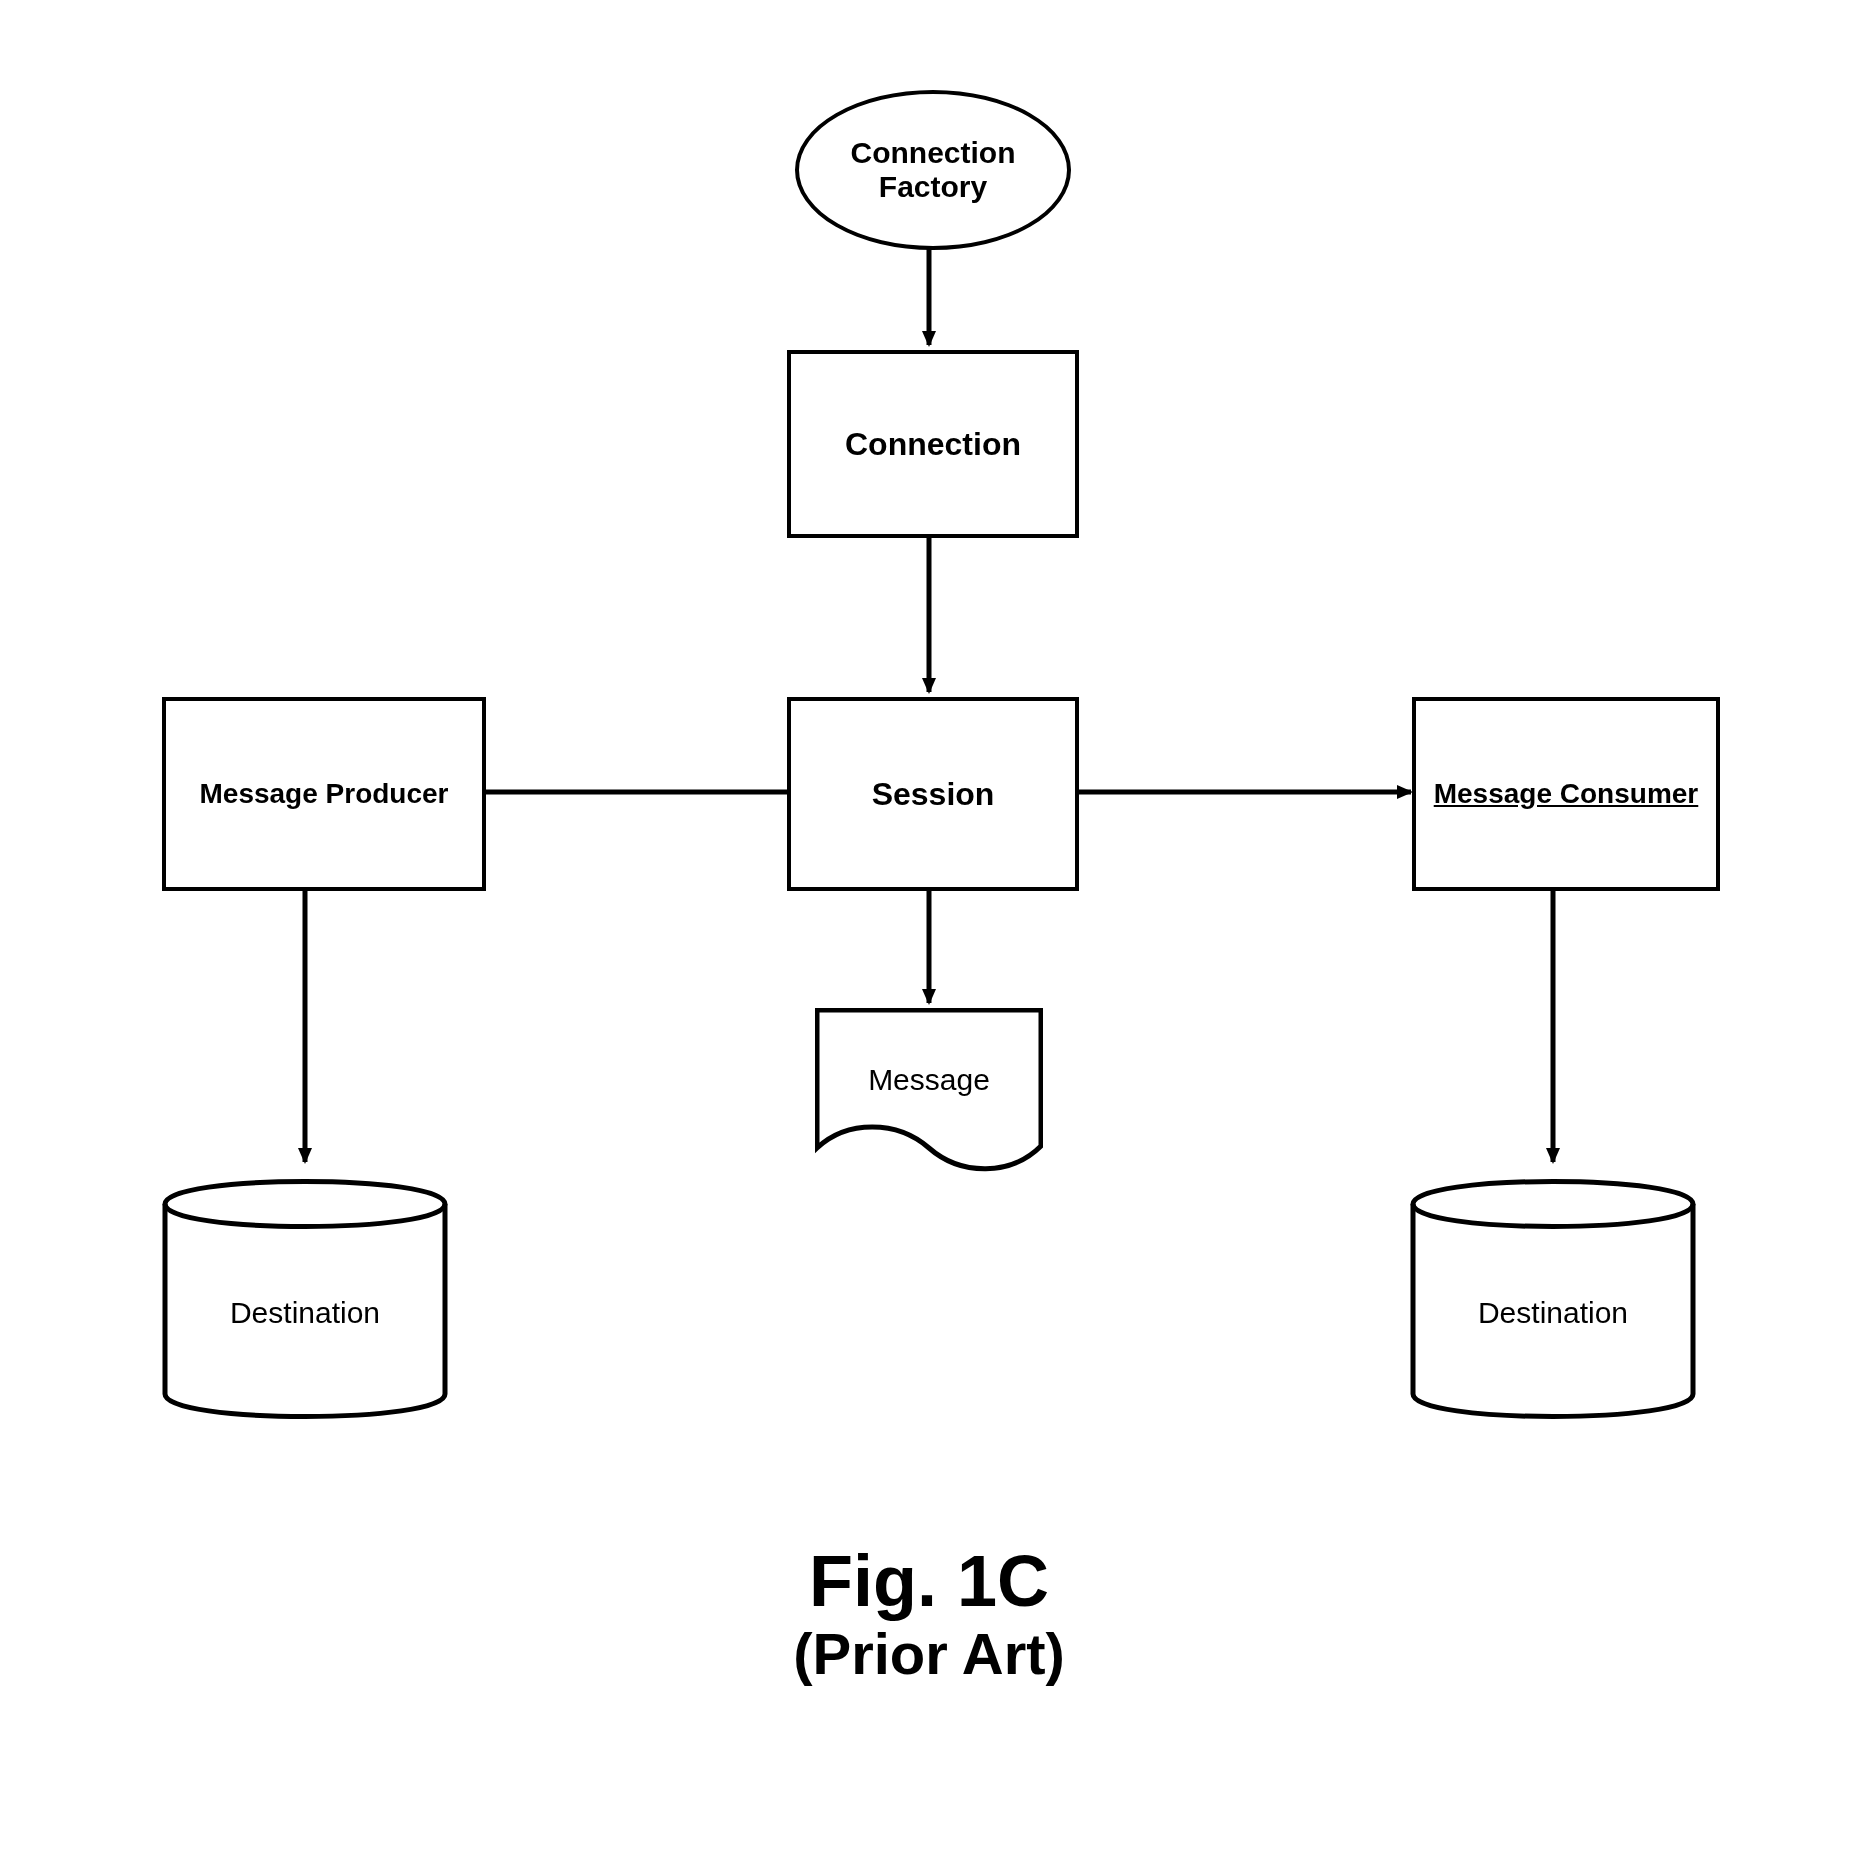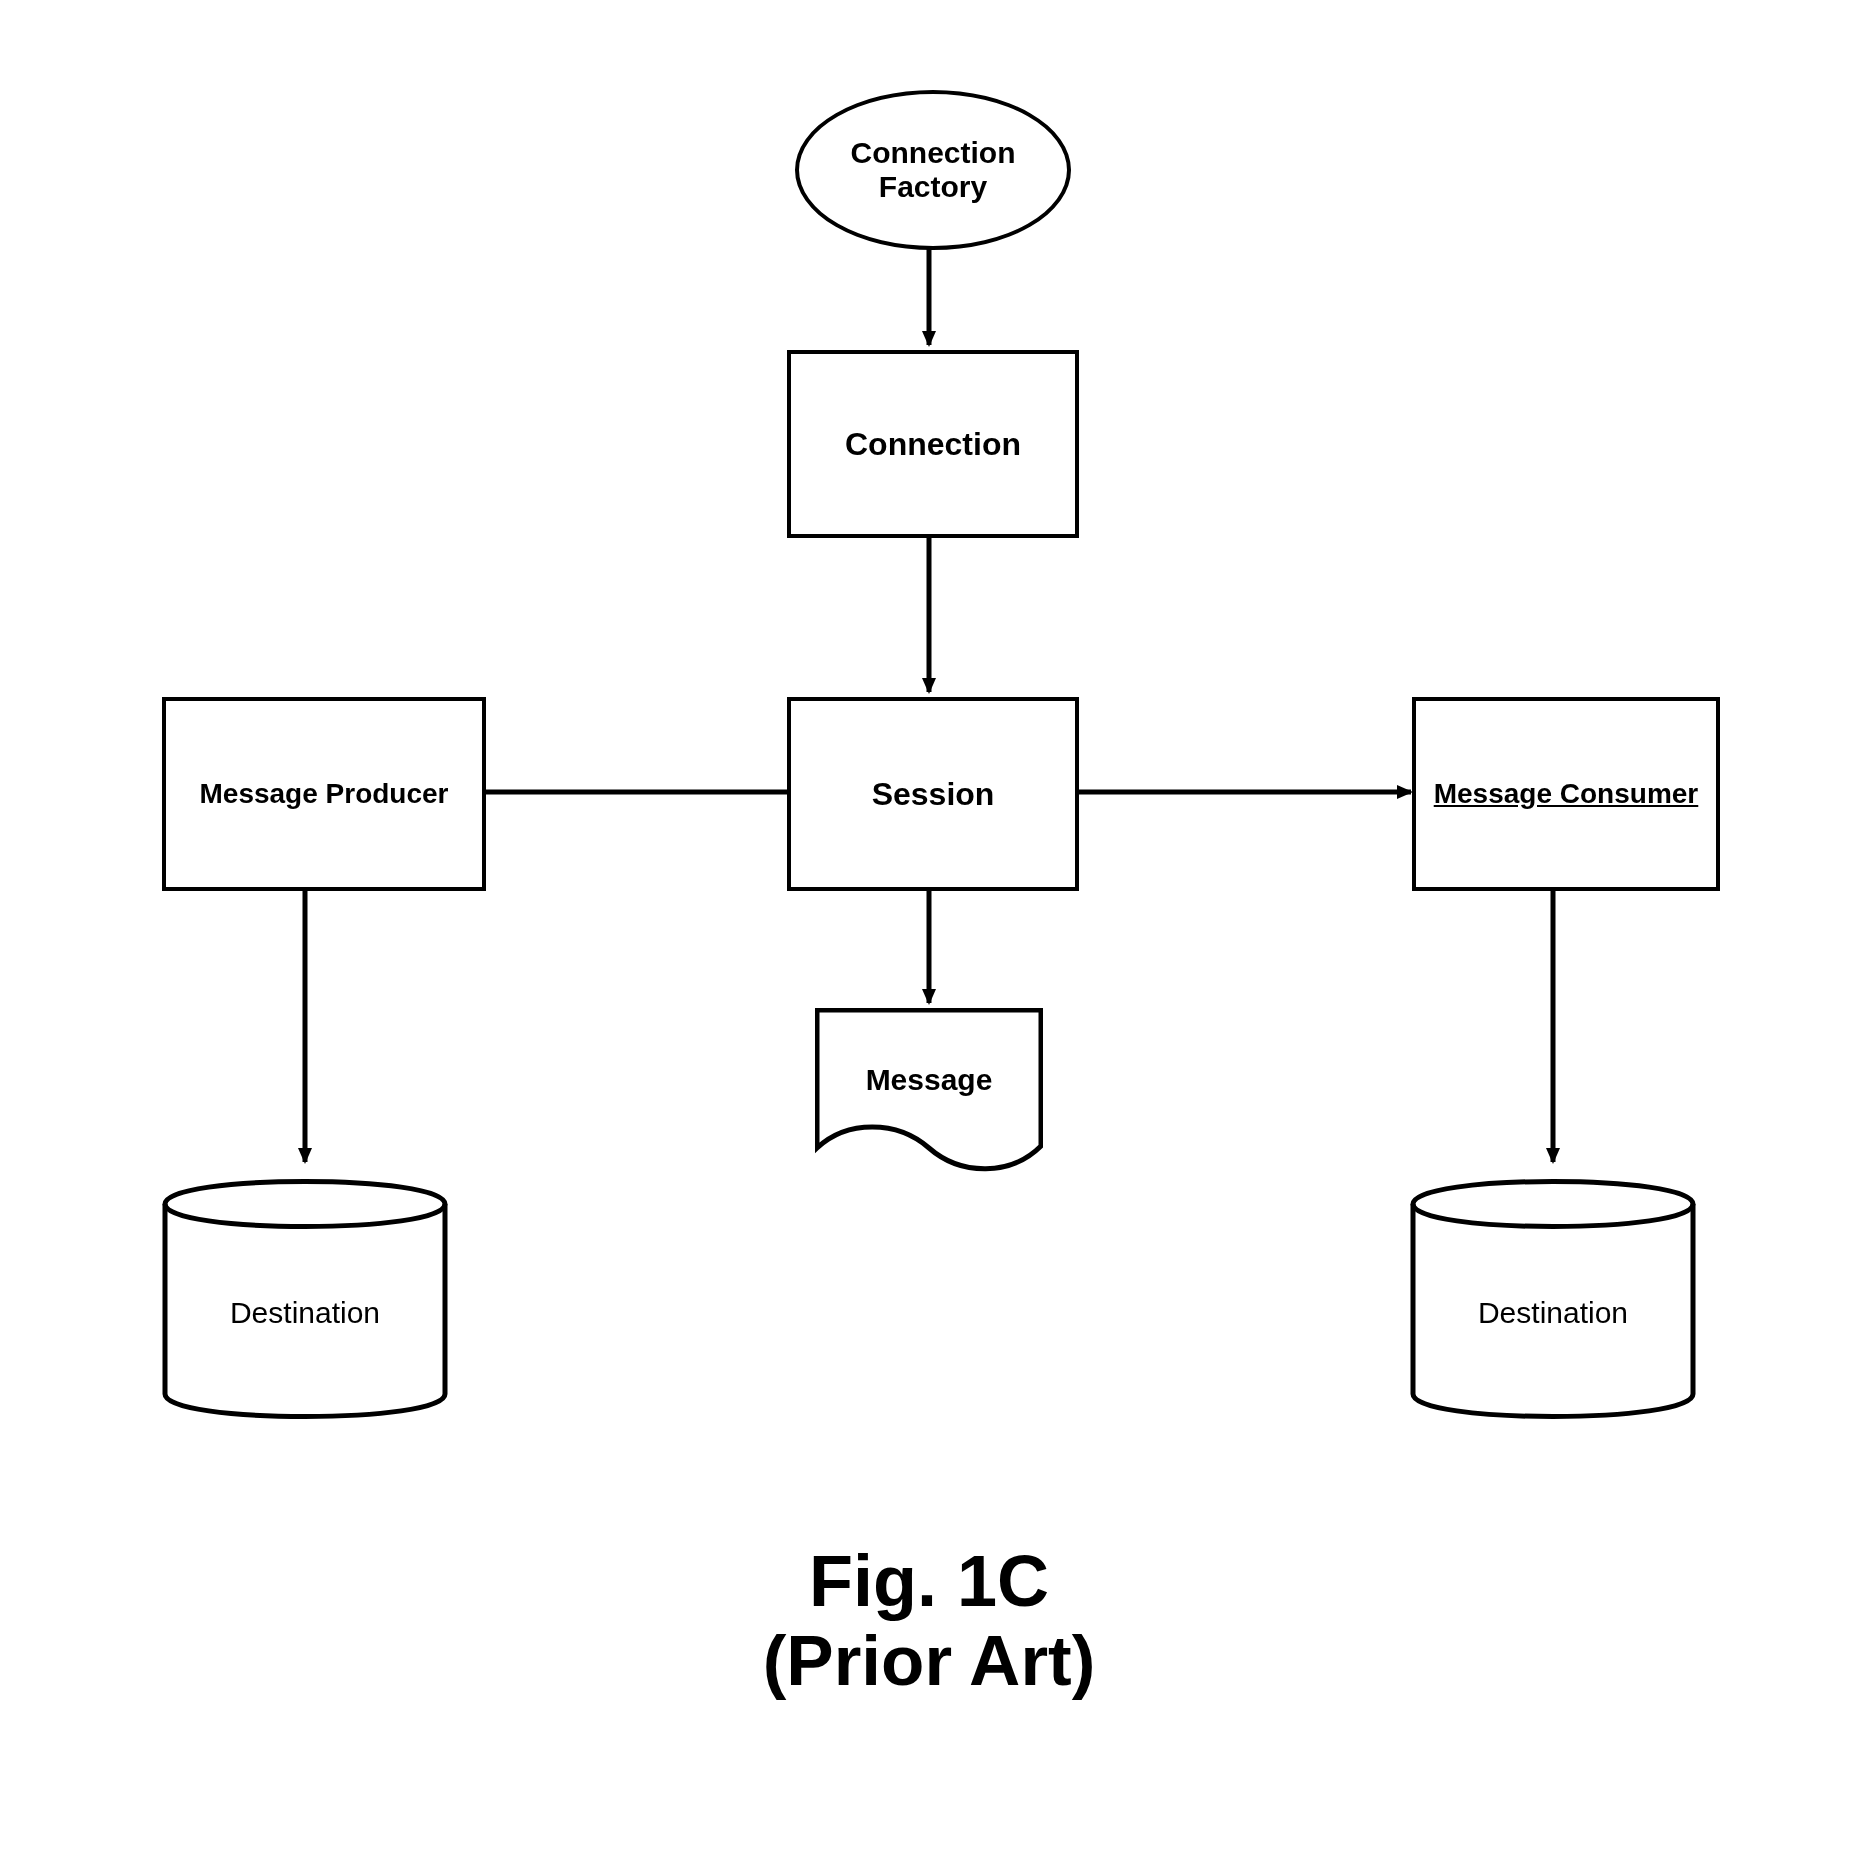--- a/index.html
+++ b/index.html
@@ -38,21 +38,21 @@
   }
   .doc-shape svg {
     position: absolute;
     top: 0; left: 0;
     width: 100%; height: 100%;
   }
   .doc-label {
     position: absolute;
     width: 100%;
     text-align: center;
-    font-weight: bold;
+    font-weight: normal;
   }
   .cyl {
     position: absolute;
   }
   .cyl svg {
     position: absolute;
     top: 0; left: 0;
     width: 100%; height: 100%;
   }
   .cyl-label {
@@ -142,15 +142,15 @@
 
   <div class="cyl" style="left:1410px; top:1168px; width:286px; height:262px;">
     <svg viewBox="0 0 286 262" preserveAspectRatio="none">
       <path d="M 3 36 C 3 6, 283 6, 283 36 L 283 226 C 283 256, 3 256, 3 226 Z" fill="#ffffff" stroke="#000" stroke-width="5"></path>
       <path d="M 3 36 C 3 66, 283 66, 283 36" fill="none" stroke="#000" stroke-width="5"></path>
     </svg>
     <div class="cyl-label" style="top:128px; font-size:30px;">Destination</div>
   </div>
 
   <div class="caption" style="left:650px; top:1540px; width:558px; font-size:72px;">Fig. 1C</div>
-  <div class="caption" style="left:650px; top:1620px; width:558px; font-size:71px;">(Prior Art)</div>
+  <div class="caption" style="left:650px; top:1620px; width:558px; font-size:58px;">(Prior Art)</div>
 
 </div>
 
 </body></html>

